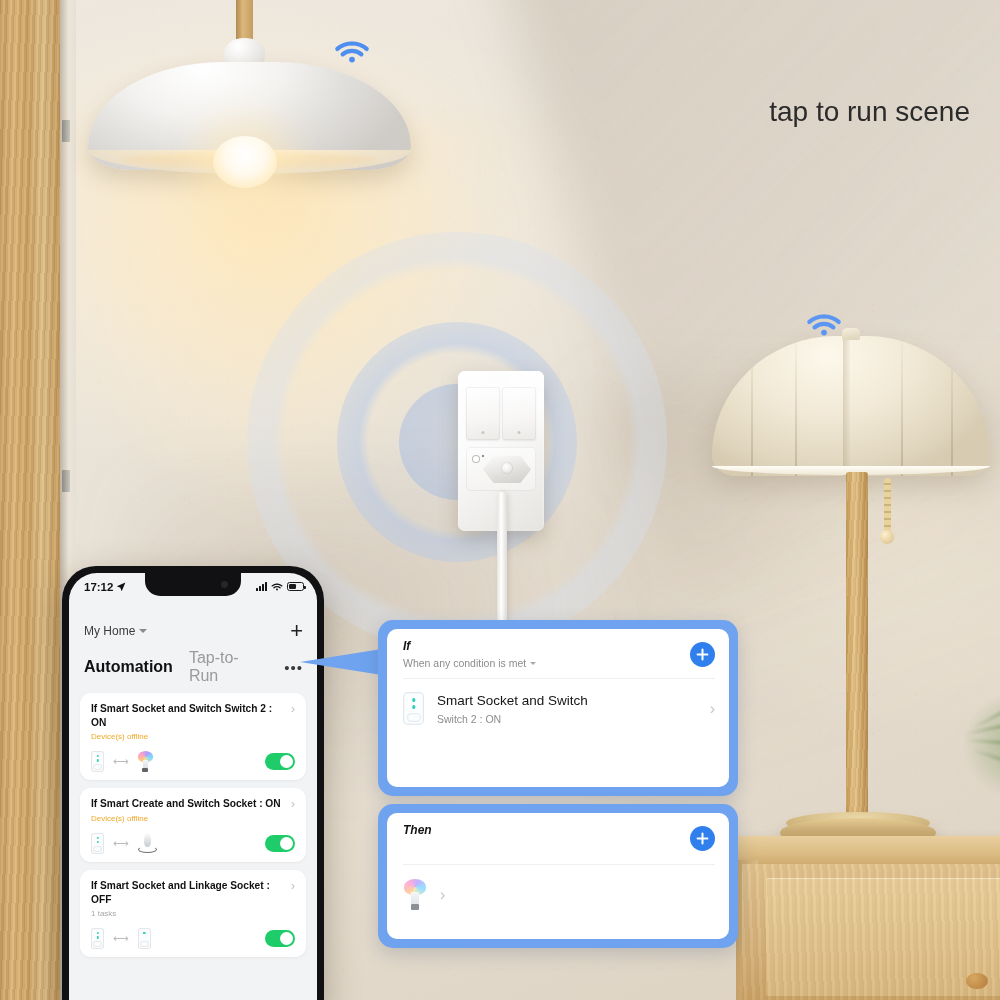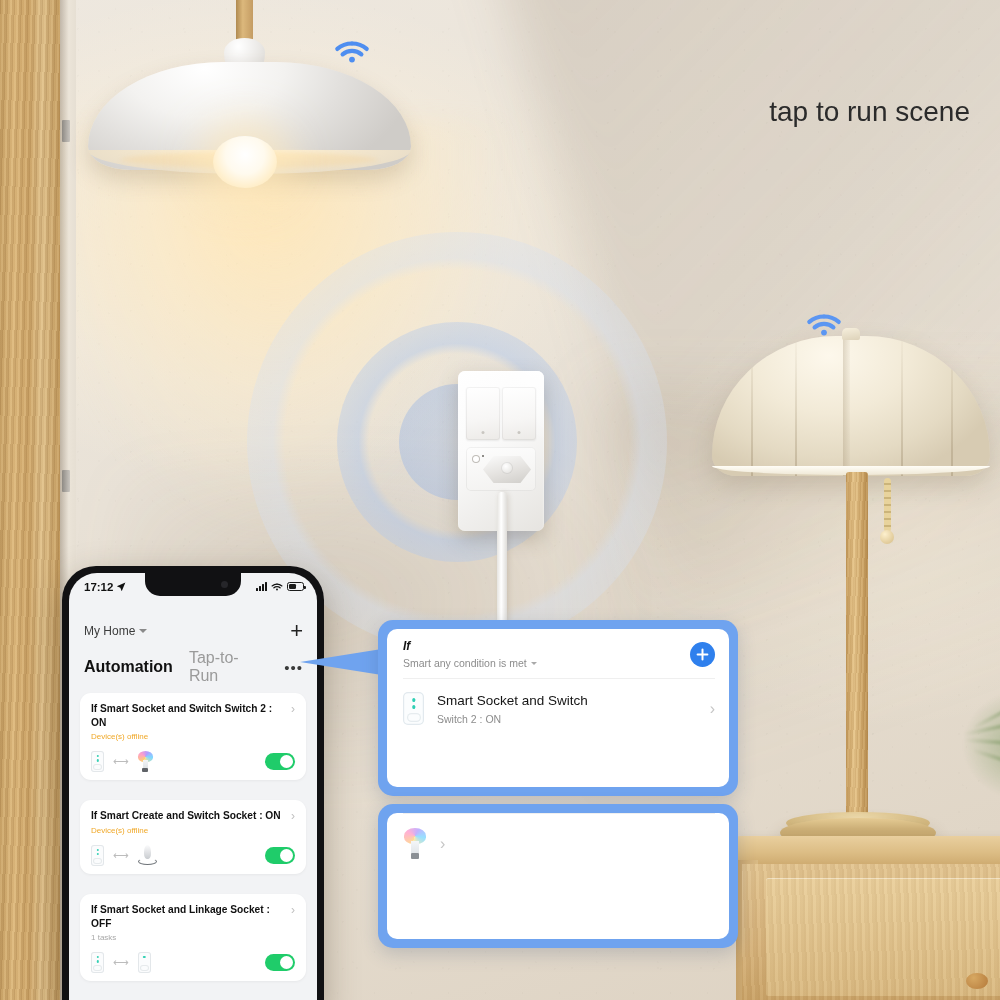--- a/index.html
+++ b/index.html
@@ -315,21 +315,21 @@
   .plus-big { font-size:22px; color:#222; line-height:1; font-weight:300; }
 
   .tabs-row {
     display:flex; align-items:center; padding:5px 14px 8px 15px; gap:16px;
   }
   .tab { font-size:16px; color:#9a9a9a; }
   .tab.active { color:#111; font-weight:bold; }
   .tabs-spacer { flex:1; }
   .dots { color:#3a3a3a; font-size:15px; letter-spacing:1px; line-height:.6; }
 
-  .auto-list { padding:0 11px; display:flex; flex-direction:column; gap:20px; }
+  .auto-list { padding:0 11px; display:flex; flex-direction:column; gap:8px; }
   .auto-card {
     background:#fff; border-radius:11px; padding:9px 11px 8px 11px;
     box-shadow:0 1px 3px rgba(0,0,0,.05);
   }
   .auto-head { display:flex; align-items:flex-start; gap:6px; }
   .auto-title { flex:1; font-size:10.2px; font-weight:bold; color:#111; line-height:1.34; }
   .chev-sm { color:#c0c0c0; font-size:12px; line-height:1; margin-top:1px; }
   .auto-sub { font-size:8px; margin-top:3px; }
   .auto-sub.offline { color:#f0a828; }
   .auto-sub.tasks { color:#a8a8a8; }
@@ -642,21 +642,21 @@
       </div>
     </div>
   </div>
 
   <div class="callout if">
     <div class="callout-inner">
       <div class="co-head">
         <div class="co-head-txt">
           <div class="co-title">If</div>
           <div class="co-sub">
-            <span>Smart any condition is met</span>
+            <span>When any condition is met</span>
             <span class="cv"></span>
           </div>
         </div>
         <div class="add-btn">
           <svg width="13" height="13" viewBox="0 0 13 13">
               <path d="M6.5 1.6v9.8M1.6 6.5h9.8" stroke="#fff" stroke-width="2" stroke-linecap="round"></path>
             </svg>
         </div>
       </div>
       <div class="co-divider"></div>
@@ -670,20 +670,30 @@
           <div class="co-row-title">Smart Socket and Switch</div>
           <div class="co-row-sub">Switch 2 : ON</div>
         </div>
         <div class="co-chev">›</div>
       </div>
     </div>
   </div>
 
   <div class="callout then">
     <div class="callout-inner">
+      <div class="co-head" style="padding-bottom:13px">
+        <div class="co-head-txt">
+          <div class="co-title">Then</div>
+        </div>
+        <div class="add-btn">
+          <svg width="13" height="13" viewBox="0 0 13 13">
+              <path d="M6.5 1.6v9.8M1.6 6.5h9.8" stroke="#fff" stroke-width="2" stroke-linecap="round"></path>
+            </svg>
+        </div>
+      </div>
       <div class="co-divider"></div>
       <div class="co-row">
         <span class="ic-bulb-lg">
             <i class="cap"></i>
             <i class="stem"></i>
             <i class="base"></i>
           </span>
         <div class="co-chev">›</div>
       </div>
     </div>

